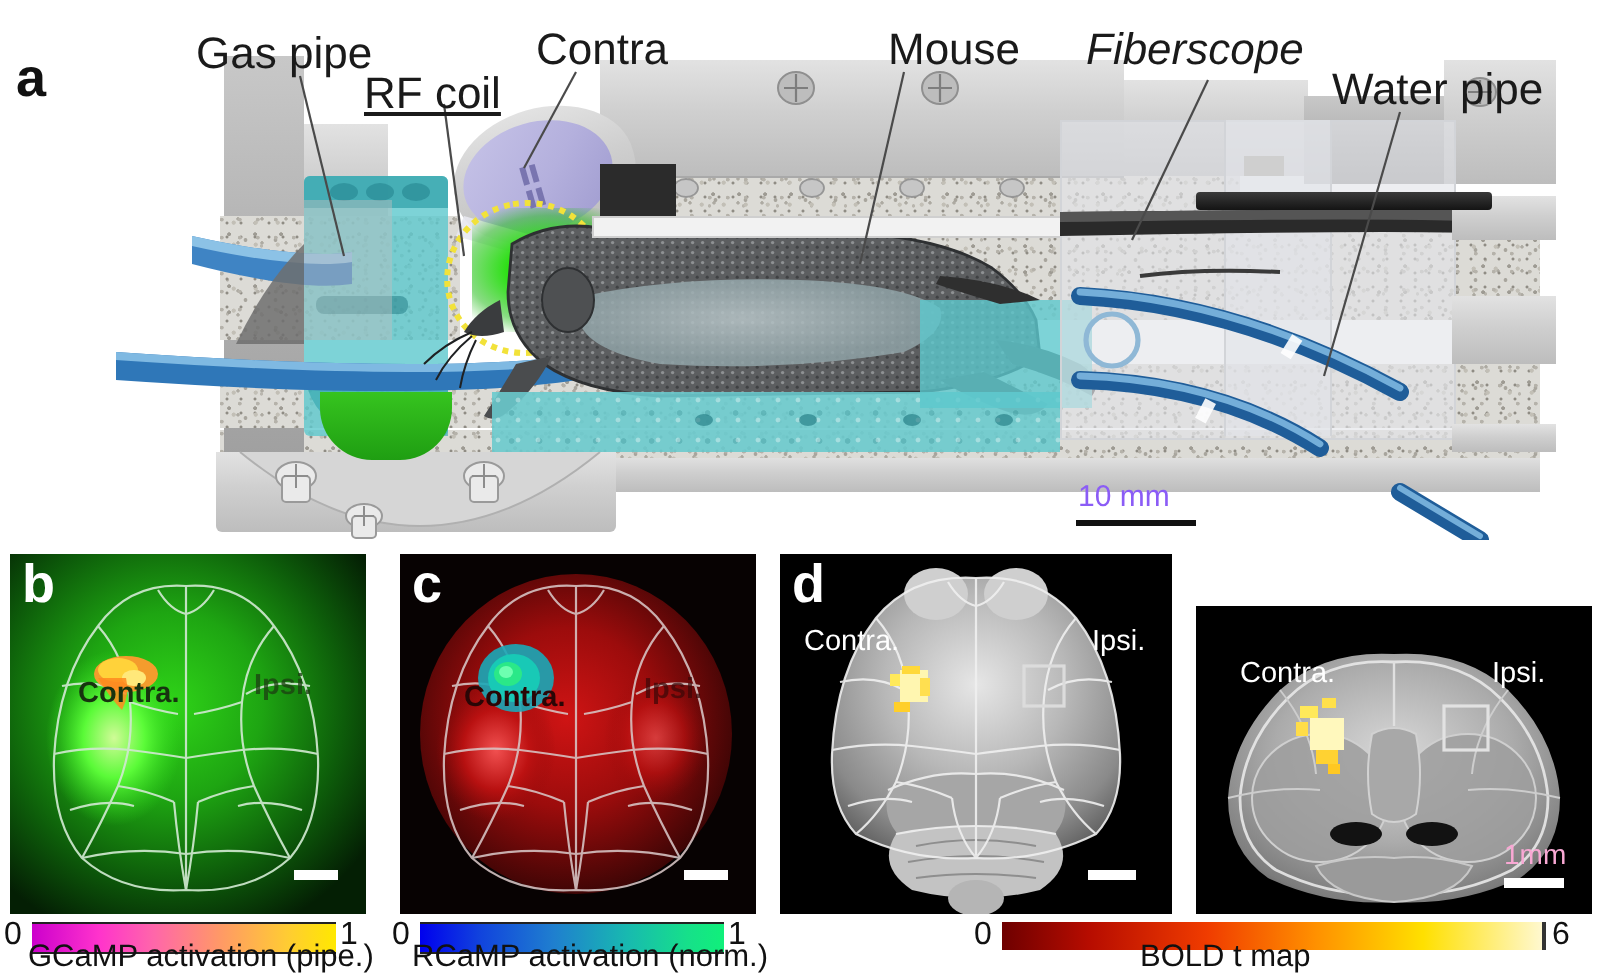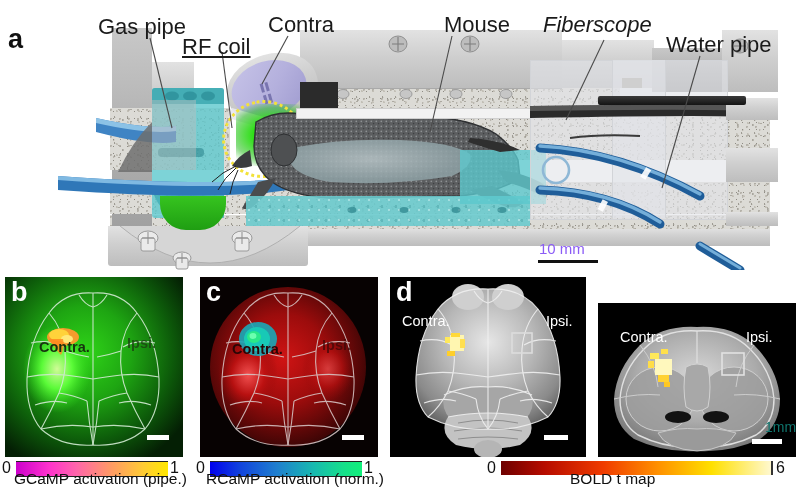--- a/index.html
+++ b/index.html
@@ -9,21 +9,21 @@
 
   
   .abs{position:absolute;}
   .panel-letter{position:absolute;font-weight:bold;font-size:27px;line-height:1;
                 color:#111;z-index:40;}
   .panel-letter.light{color:#fff;}
   .callout-label{position:absolute;font-size:22px;color:#1a1a1a;white-space:nowrap;z-index:30;}
   .scalebar{position:absolute;background:#111;z-index:30;}
   .scalebar.white{background:#fff;}
   .sb-label{position:absolute;font-size:15px;color:#8b5cf6;z-index:30;white-space:nowrap;}
-  .sb-label.white{color:#0f766e;margin-left:13px;}
+  .sb-label.white{color:#f9a8d4;}
 
   
   #panelA{position:absolute;left:0;top:0;width:800px;height:270px;overflow:hidden;background:#fff;}
   .speckle{
     background-color:#dcdbd6;
     background-image:
       radial-gradient(circle at 10% 20%, #b5b2aa 0.8px, transparent 1.1px),
       radial-gradient(circle at 35% 70%, #9e9b93 0.8px, transparent 1.1px),
       radial-gradient(circle at 62% 30%, #c2bfb6 0.9px, transparent 1.2px),
       radial-gradient(circle at 85% 80%, #a8a59d 0.8px, transparent 1.1px),

